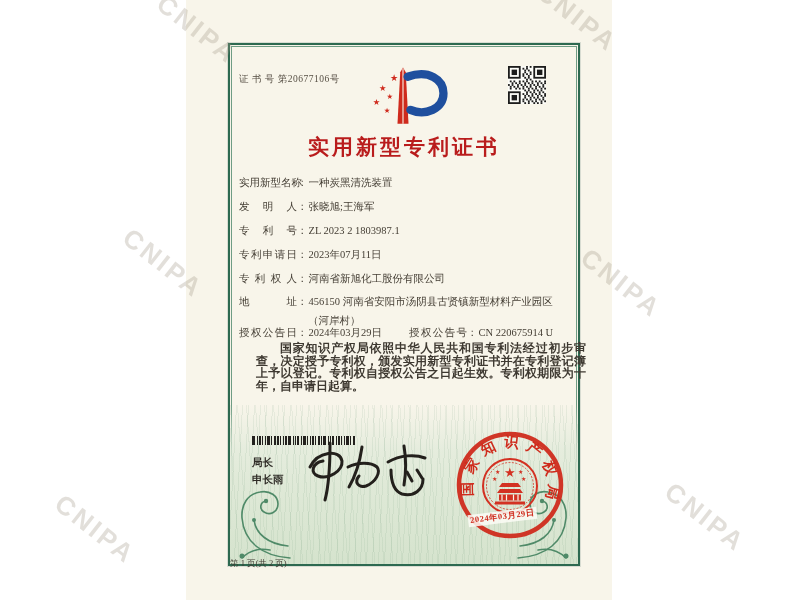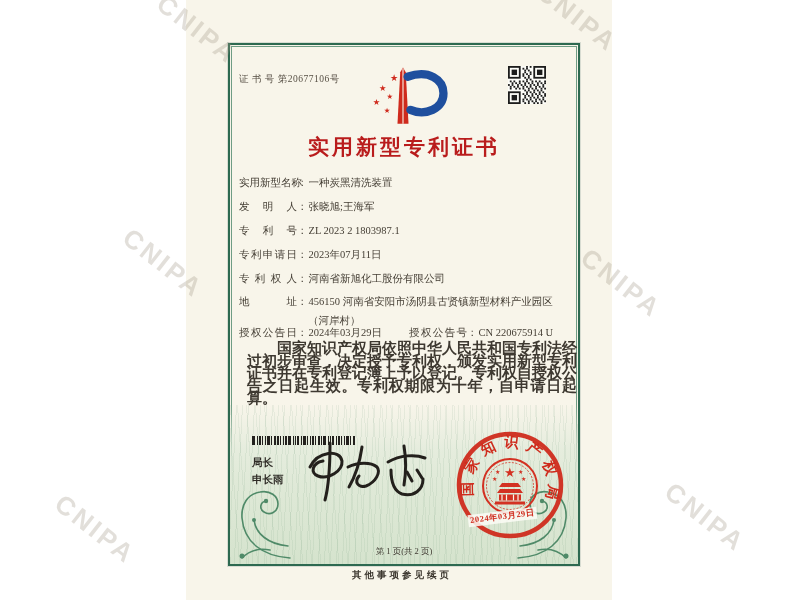--- a/index.html
+++ b/index.html
@@ -56,42 +56,42 @@
   .flabel{
     display:inline-block;width:58px;
     text-align:justify;text-align-last:justify;
     vertical-align:top;
   }
   .fcolon{display:inline-block;margin:0 1px 0 0;}
   .fvalue{display:inline-block;}
   .addr2{position:absolute;left:78px;font-size:10.5px;color:#443e34;}
   .grant2{position:absolute;left:170px;top:0;}
   .paras{
-    position:absolute;left:17px;top:297px;width:330px;
-    font-size:15px;line-height:12.6px;color:#3e3931;
+    position:absolute;left:26px;top:297px;width:330px;
+    font-size:12px;line-height:12.6px;color:#3e3931;
     text-align:justify;font-weight:600;
   }
   .paras p{margin:0 0 4px 0;text-indent:2em;}
   .barcode{position:absolute;left:22px;top:391px;width:118px;height:9px;font-size:0;}
   .barcode i{display:inline-block;height:100%;background:#23211e;}
   .officer{
     position:absolute;left:22px;top:409px;
     font-family:"Liberation Sans", sans-serif;
     font-weight:bold;font-size:10.5px;color:#2e2b26;line-height:17px;
   }
   .signature{position:absolute;left:66px;top:394px;width:136px;height:64px;}
   .seal{position:absolute;left:225px;top:385px;width:110px;height:110px;}
   .seal-date{
     position:absolute;left:13px;top:81px;
     font-size:8.5px;font-weight:bold;color:#cf2b1c;
     background:rgba(252,252,246,.85);padding:0 2px;
     transform:rotate(-7deg);letter-spacing:.5px;white-space:nowrap;
   }
   .pagenum{
-    position:absolute;left:0;top:501px;width:100%;text-align:center;
+    position:absolute;left:0;top:513px;width:100%;
     font-size:8.5px;color:#3e3931;
   }
   .next-note{
     position:absolute;left:42px;top:569px;width:348px;text-align:center;
     font-size:9.5px;font-weight:600;letter-spacing:3px;color:#3e3931;z-index:3;
   }
   svg{display:block;}
 </style>
 </head>
 <body>
@@ -320,21 +320,20 @@
           <rect x="40" y="71.5" width="30" height="3" stroke="none"></rect>
           <path d="M47,64.5 L47,70.5 M51.5,64.5 L51.5,70.5 M58.5,64.5 L58.5,70.5 M63,64.5 L63,70.5" stroke="#f8f5ea" stroke-width="1.2"></path>
         </g>
       </svg>
       <div class="seal-date">2024年03月29日</div>
     </div>
 
     <div class="pagenum">第 1 页(共 2 页)</div>
   </div>
 
-  <div class="next-note">其他事项参见续页</div>
 </div>
 
 <div class="watermark" style="left: 150px; top: 14px;">CNIPA</div>
 <div class="watermark" style="left: 530px; top: 2px;">CNIPA</div>
 <div class="watermark" style="left: 116px; top: 248px;">CNIPA</div>
 <div class="watermark" style="left: 574px; top: 268px;">CNIPA</div>
 <div class="watermark" style="left: 48px; top: 514px;">CNIPA</div>
 <div class="watermark" style="left: 658px; top: 502px;">CNIPA</div>
 <div class="watermark inner" style="left: 246px; top: 92px;">CNIPA</div>
 <div class="watermark inner" style="left: 414px; top: 446px;">CNIPA</div>

